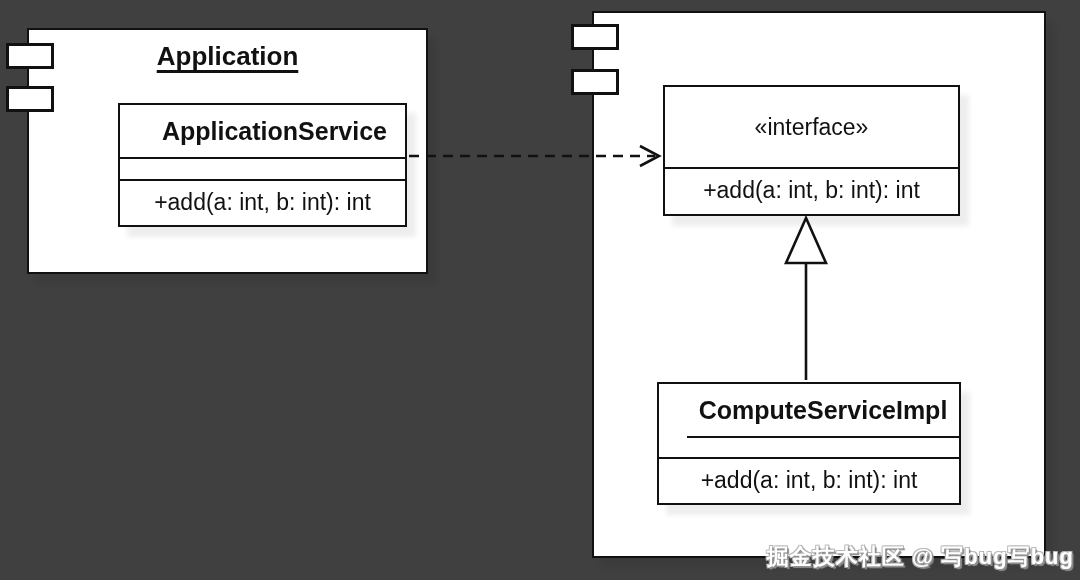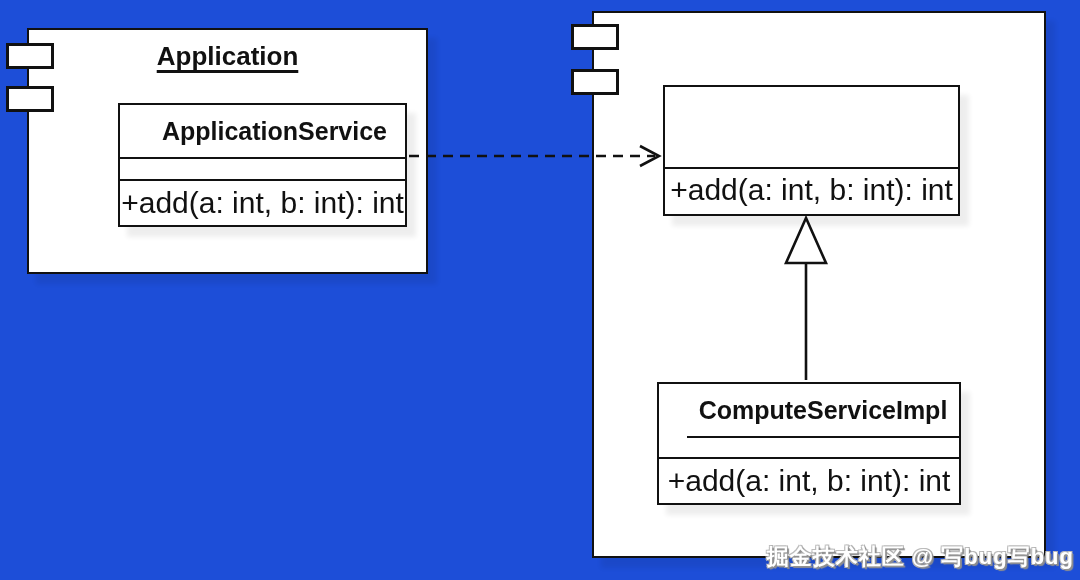--- a/index.html
+++ b/index.html
@@ -1,17 +1,17 @@
 <!DOCTYPE html>
 <html><head>
 <meta charset="utf-8">
 <style>
   html,body{margin:0;padding:0;background:#ffffff;}
   .canvas{
-    position:relative;width:1080px;height:580px;background:#1d4ed8;
+    position:relative;width:1080px;height:580px;background:#404040;
     font-family:"Liberation Sans","DejaVu Sans",sans-serif;color:#111;
     overflow:hidden;
   }
   
   .component{
     position:absolute;background:#ffffff;border:2px solid #111;
     box-shadow:9px 10px 5px rgba(0,0,0,0.07);
   }
   .comp-title{
     text-align:center;font-weight:bold;font-size:26px;margin-top:11px;
@@ -29,21 +29,21 @@
   }
   .cls-title{
     display:flex;flex-direction:column;justify-content:center;align-items:center;
     font-weight:bold;font-size:25px;border-bottom:2.5px solid #111;
   }
   .cls-title .stereotype{font-weight:normal;font-size:23px;line-height:1.25;}
   .cls-title .iface-name{line-height:1.25;}
   .cls-empty{border-bottom:2.5px solid #111;}
   .cls-method{
     display:flex;align-items:center;justify-content:center;
-    font-size:30px;font-weight:normal;white-space:nowrap;
+    font-size:23px;font-weight:normal;white-space:nowrap;
   }
   .overlay{position:absolute;left:0;top:0;width:1080px;height:580px;pointer-events:none;}
   .watermark{
     position:absolute;right:6px;bottom:8px;font-size:22px;font-weight:bold;
     color:#ffffff;letter-spacing:1px;white-space:nowrap;
     text-shadow:2px 2px 1px #8f8f8f,-1px -1px 0 #bdbdbd,1px -1px 0 #b3b3b3,-1px 1px 0 #b3b3b3,1px 1px 0 #9a9a9a;
   }
 </style>
 </head>
 <body>
@@ -61,20 +61,21 @@
       <div class="cls-method" style="height:43px;">+add(a: int, b: int): int</div>
     </div>
   </div>
 
   <div class="component" style="left:592px;top:11px;width:450px;height:543px;">
     <span class="icon-rect" style="top:11px;"></span>
     <span class="icon-rect" style="top:56px;"></span>
 
     <div class="class-box" style="left:69px;top:72px;width:293px;height:127px;">
       <div class="cls-title" style="height:80px;">
+        <div class="stereotype">«interface»</div>
       </div>
       <div class="cls-method" style="height:42px;">+add(a: int, b: int): int</div>
     </div>
 
     <div class="class-box" style="left:63px;top:369px;width:300px;height:119px;">
       <div class="cls-title" style="height:52px;margin-left:28px;">ComputeServiceImpl</div>
       <div class="cls-empty" style="height:19px;"></div>
       <div class="cls-method" style="height:43px;">+add(a: int, b: int): int</div>
     </div>
   </div>

